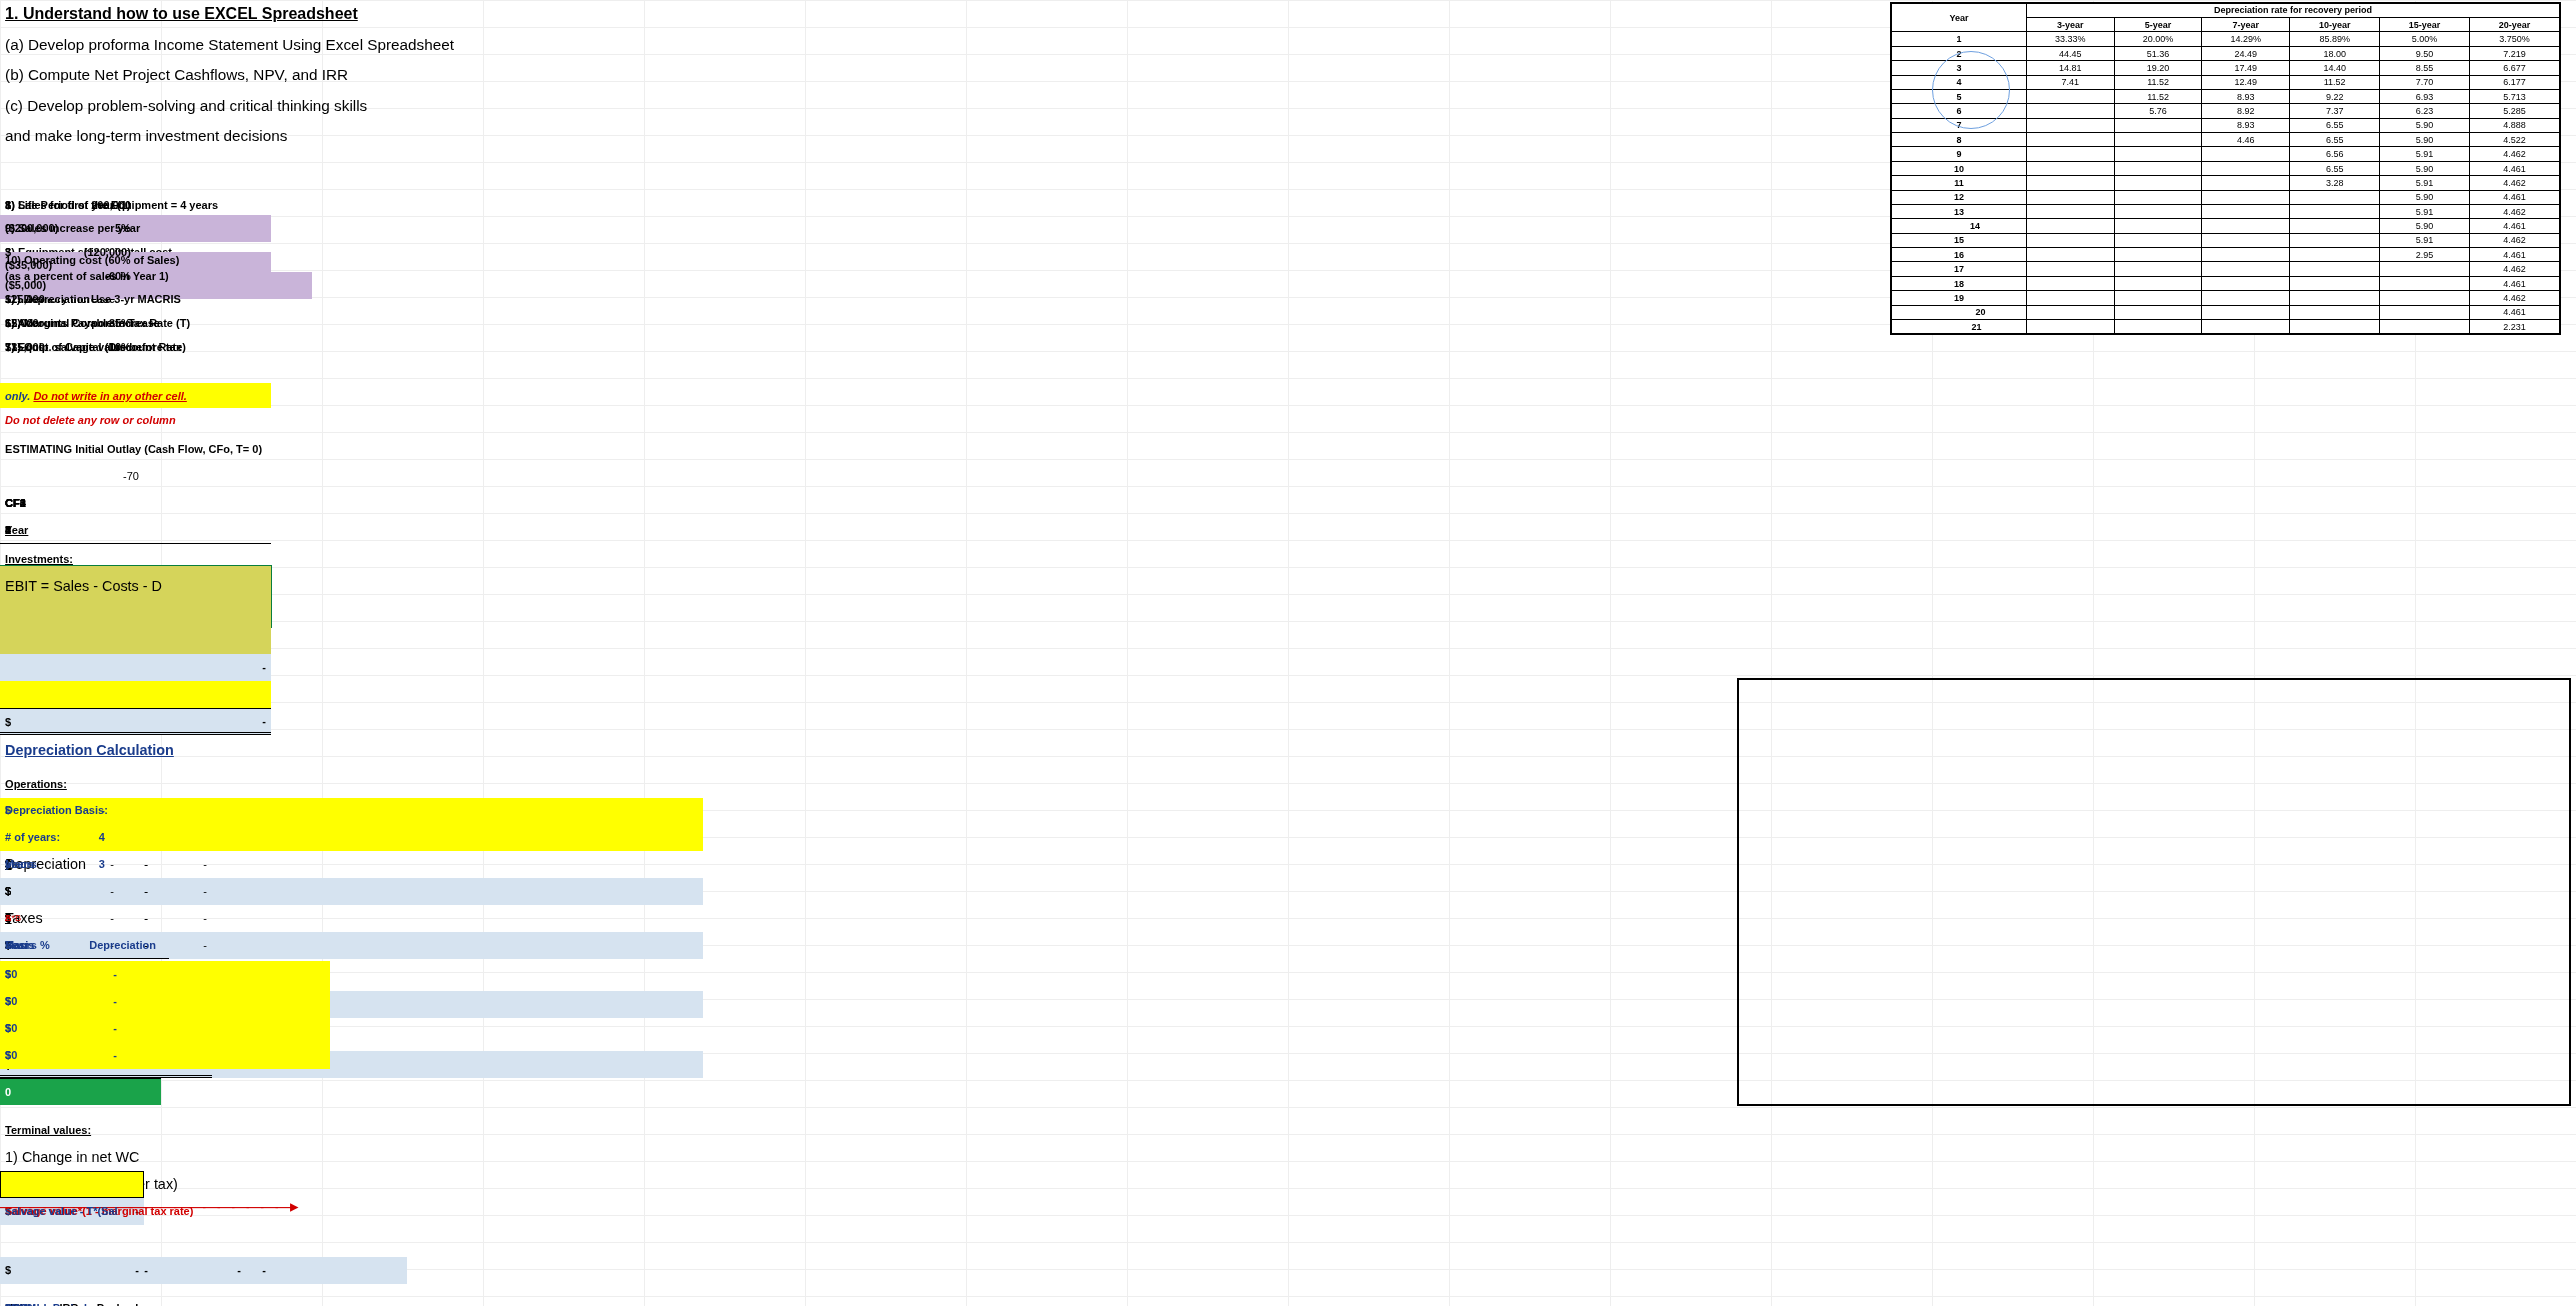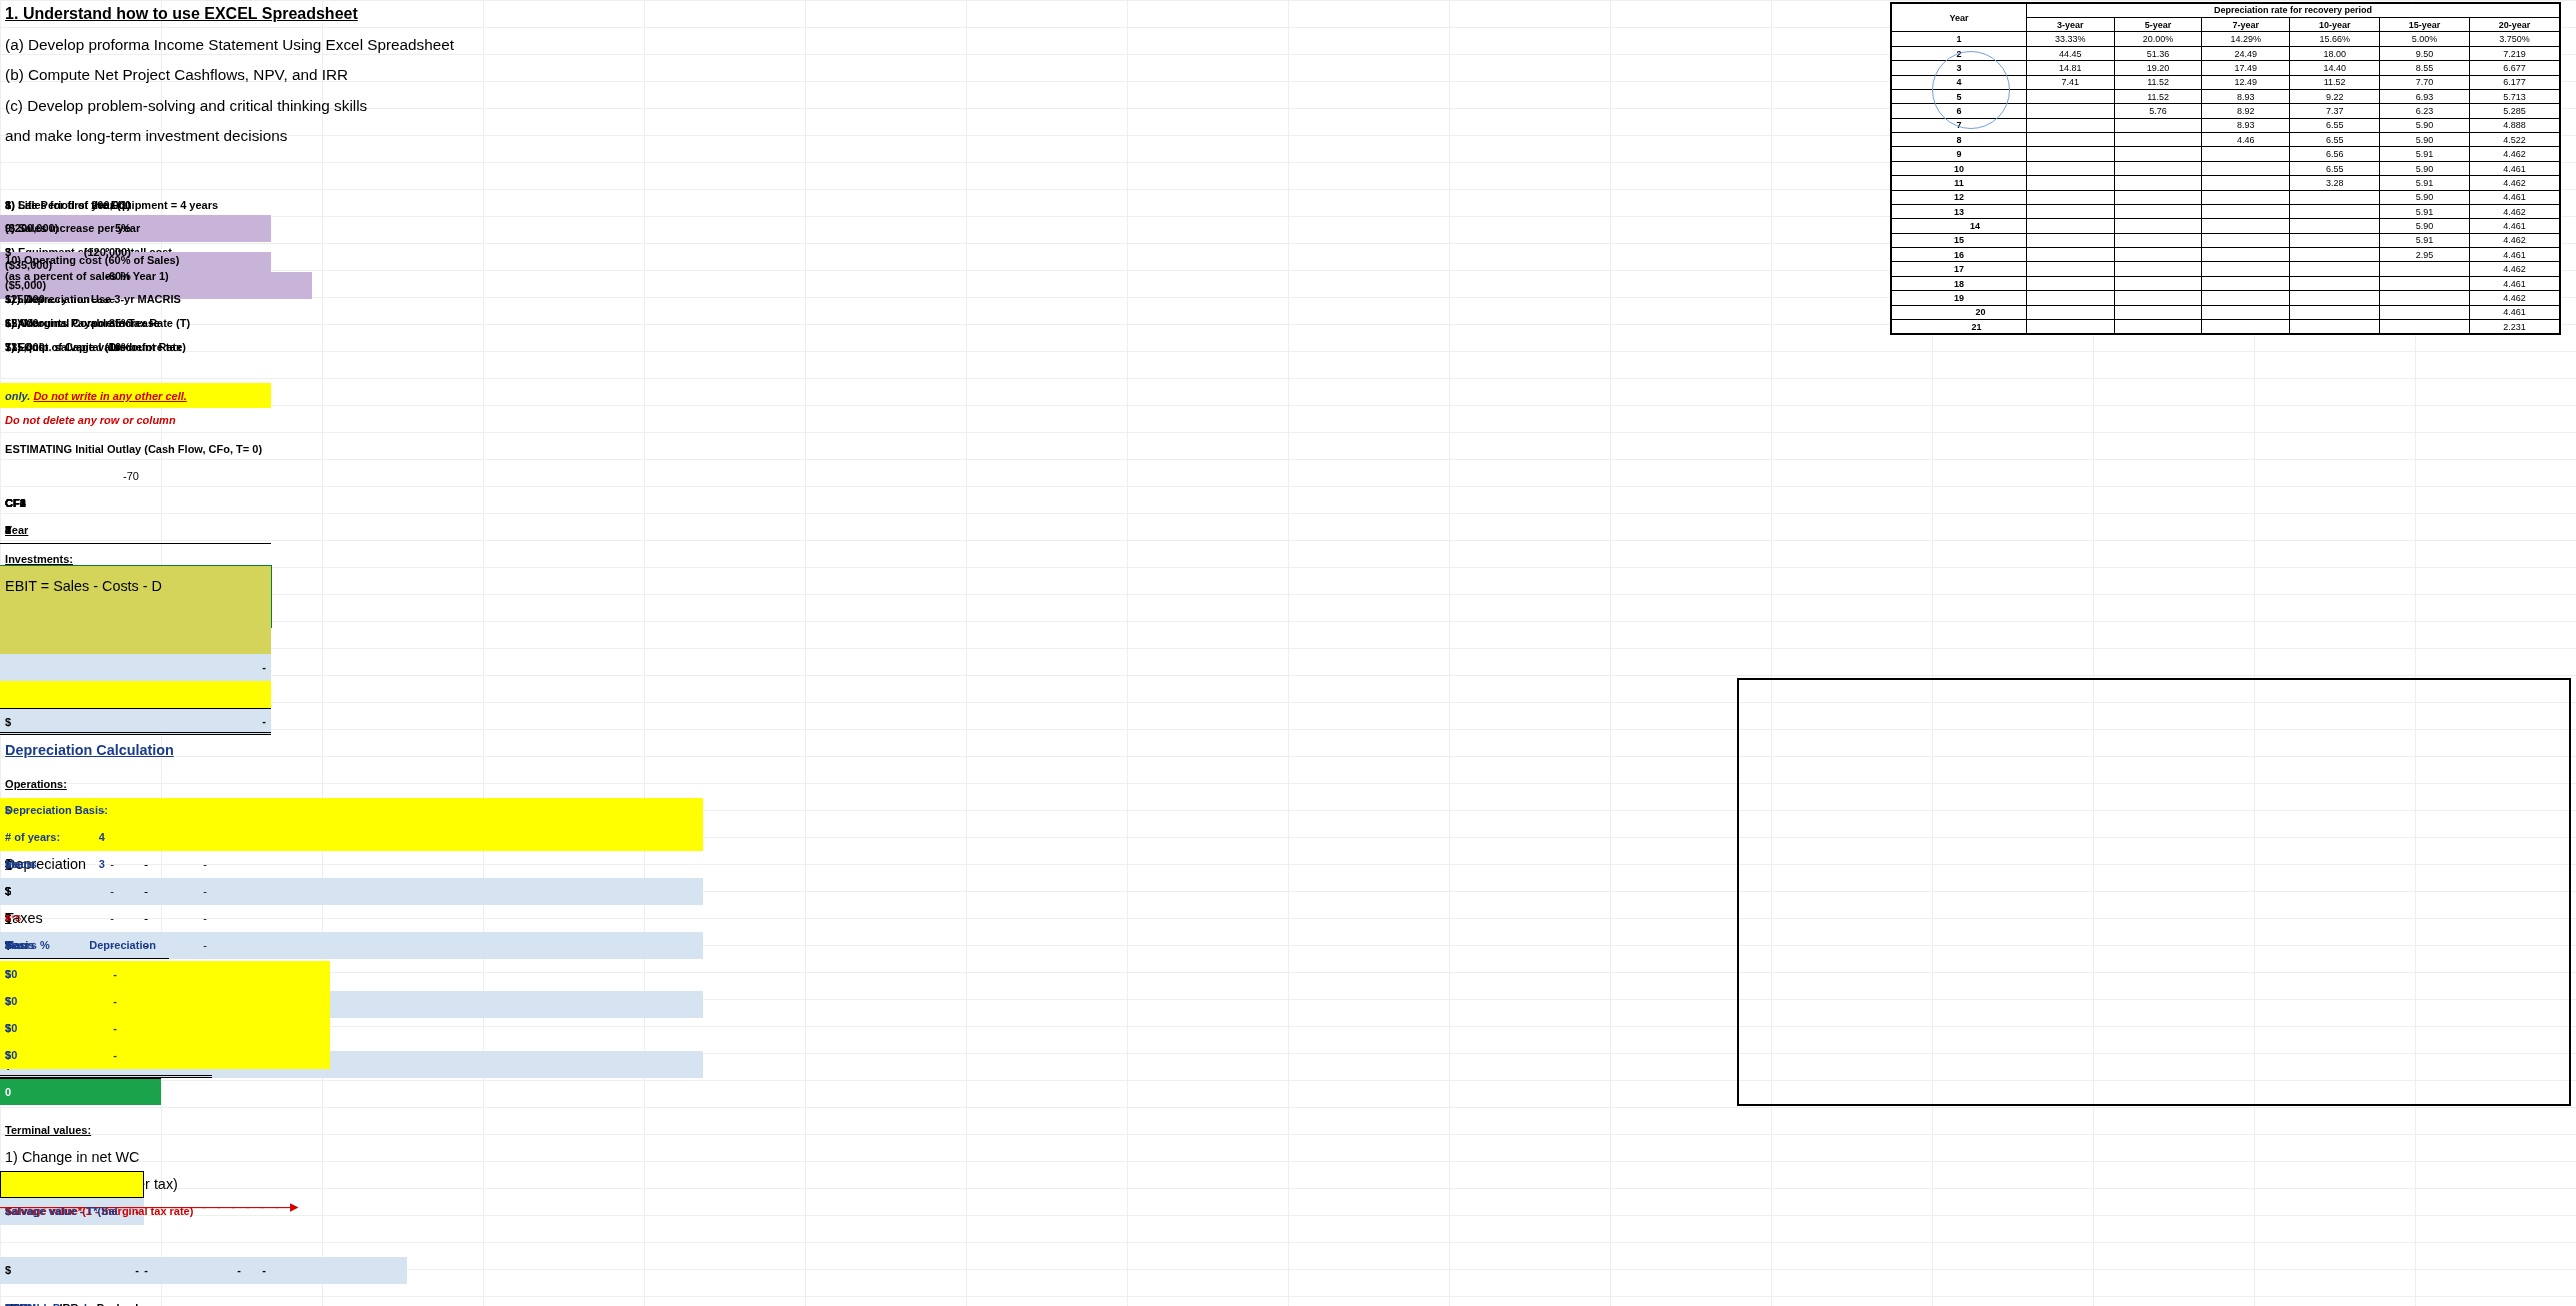--- a/index.html
+++ b/index.html
@@ -247,21 +247,21 @@
             <th>15-year</th>
             <th>20-year</th>
           </tr>
     </tbody>
         <tbody id="macrs-body">
           <tr>
             <td style="font-weight: bold;">1</td>
             <td>33.33%</td>
             <td>20.00%</td>
             <td>14.29%</td>
-            <td>15.66%</td>
+            <td>85.89%</td>
             <td>5.00%</td>
             <td>3.750%</td>
           </tr>
           <tr>
             <td style="font-weight: bold;">2</td>
             <td>44.45</td>
             <td>51.36</td>
             <td>24.49</td>
             <td>18.00</td>
             <td>9.50</td>

